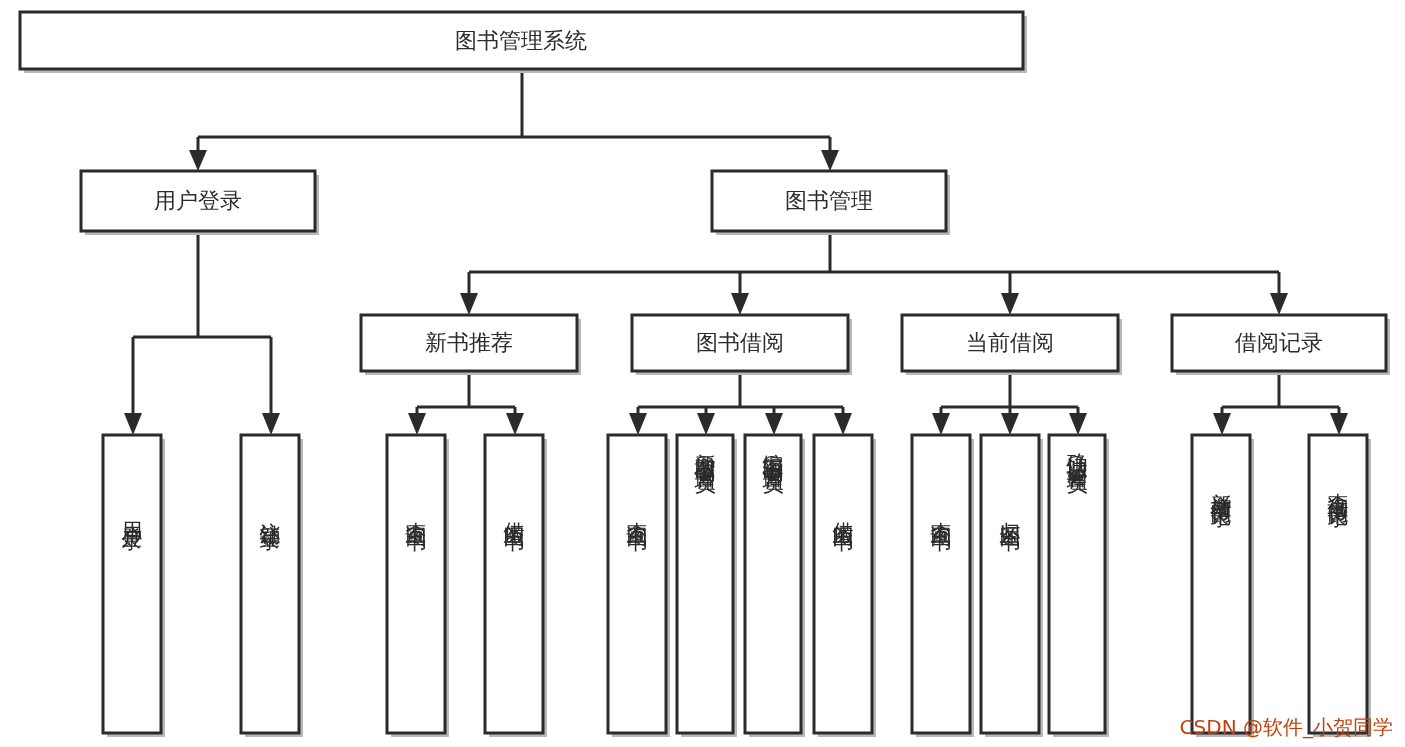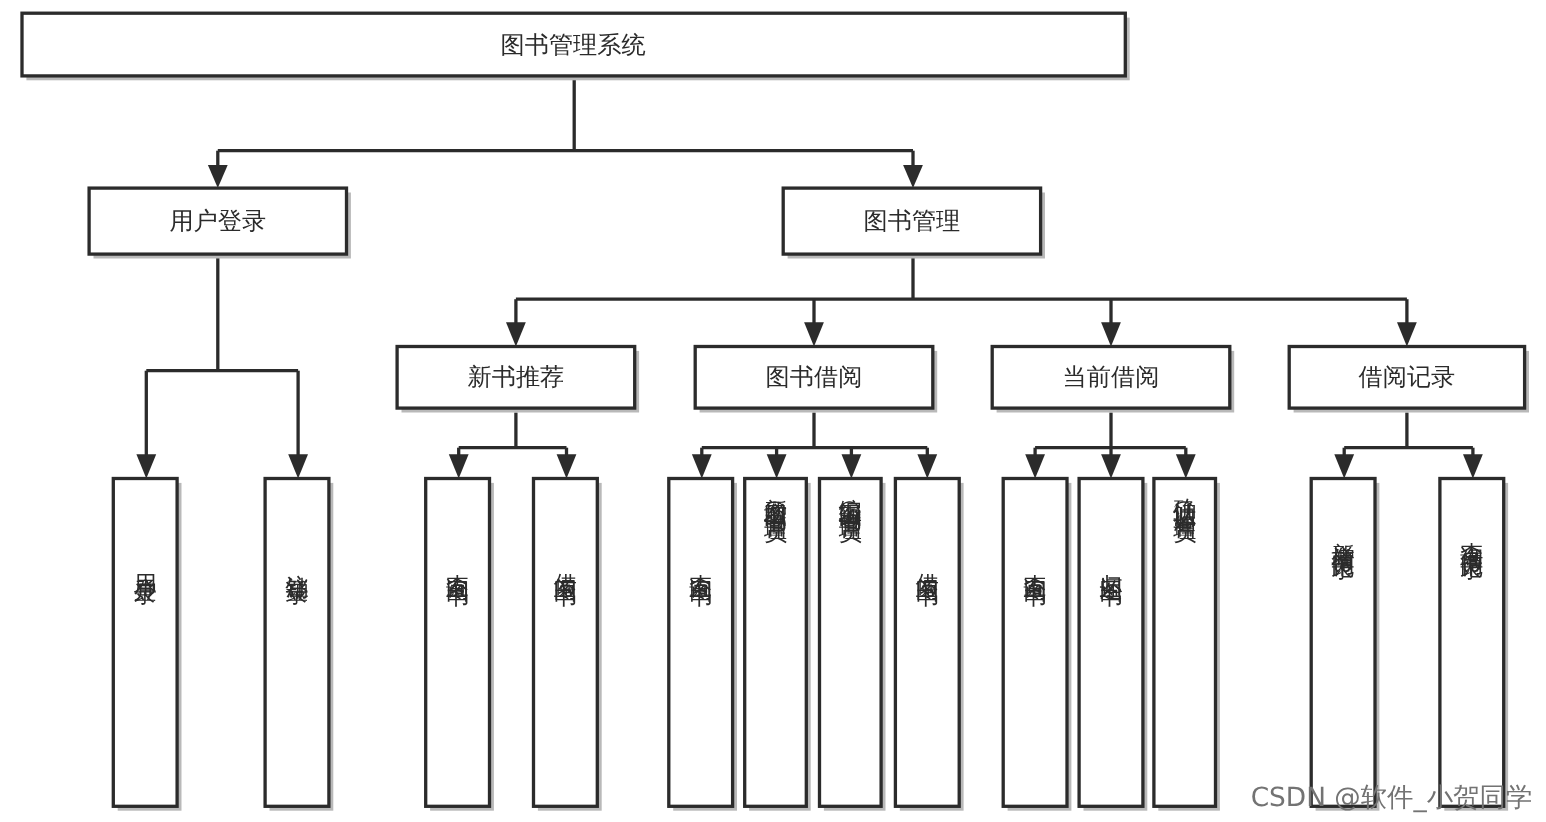--- a/index.html
+++ b/index.html
@@ -60,22 +60,22 @@
     writing-mode: vertical-rl;
     text-orientation: upright;
     text-anchor: middle;
     letter-spacing: 3px;
   }
   .watermark {
     position: absolute;
     right: 12px;
     bottom: 6px;
     font-family: "DejaVu Sans", "Liberation Sans", sans-serif;
-    font-size: 24px;
-    color: #737373;
+    font-size: 20px;
+    color: #c2410c;
     white-space: nowrap;
     pointer-events: none;
     user-select: none;
   }
 </style>
 </head>
 <body>
 
 <div id="diagram-root">
 

